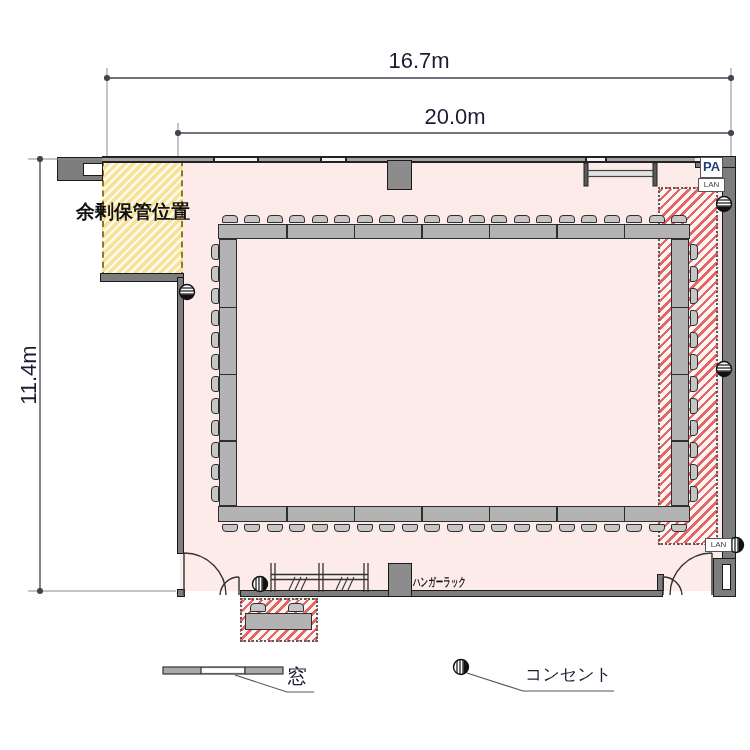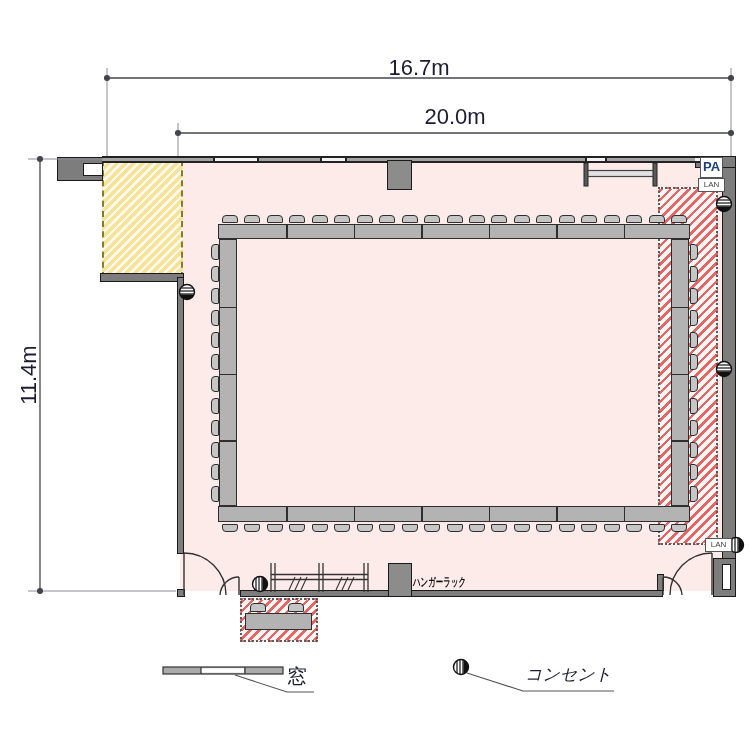--- a/index.html
+++ b/index.html
@@ -288,22 +288,23 @@
       <line x1="201" y1="667" x2="201" y2="674" stroke="#333" stroke-width="1.2"></line>
       <line x1="245" y1="667" x2="245" y2="674" stroke="#333" stroke-width="1.2"></line>
       <path d="M235,675 L287,692 L314,692" fill="none" stroke="#555" stroke-width="1.1"></path>
     </g>
 
     <g>
       <path d="M467,673 L523,691 L614,691" fill="none" stroke="#555" stroke-width="1.1"></path>
     </g>
   </svg>
 
-  <div class="label dimtext" style="left:384px;top:56px;width:70px;">16.7m</div>
+  <div class="label dimtext" style="left:384px;top:49px;width:70px;">16.7m</div>
   <div class="label dimtext" style="left:420px;top:105px;width:70px;">20.0m</div>
   <div class="label dimtext" style="left:-6px;top:363px;width:70px;transform:rotate(-90deg);">11.4m</div>
 
+  <div class="label" style="left:76px;top:202px;font-size:19px;font-weight:bold;color:#111;">余剰保管位置</div>
 
   <div class="label" style="left:413px;top:576px;font-size:12px;font-weight:bold;color:#111;transform:scaleX(0.62);transform-origin:left center;">ハンガーラック</div>
 
   <div class="label" style="left:287px;top:665px;font-size:20px;">窓</div>
-  <div class="label" style="left:525px;top:666px;font-size:17px;font-style:italic;">コンセント</div>
+  <div class="label" style="left:525px;top:666px;font-size:17px;">コンセント</div>
 </div>
 
 </body></html>

